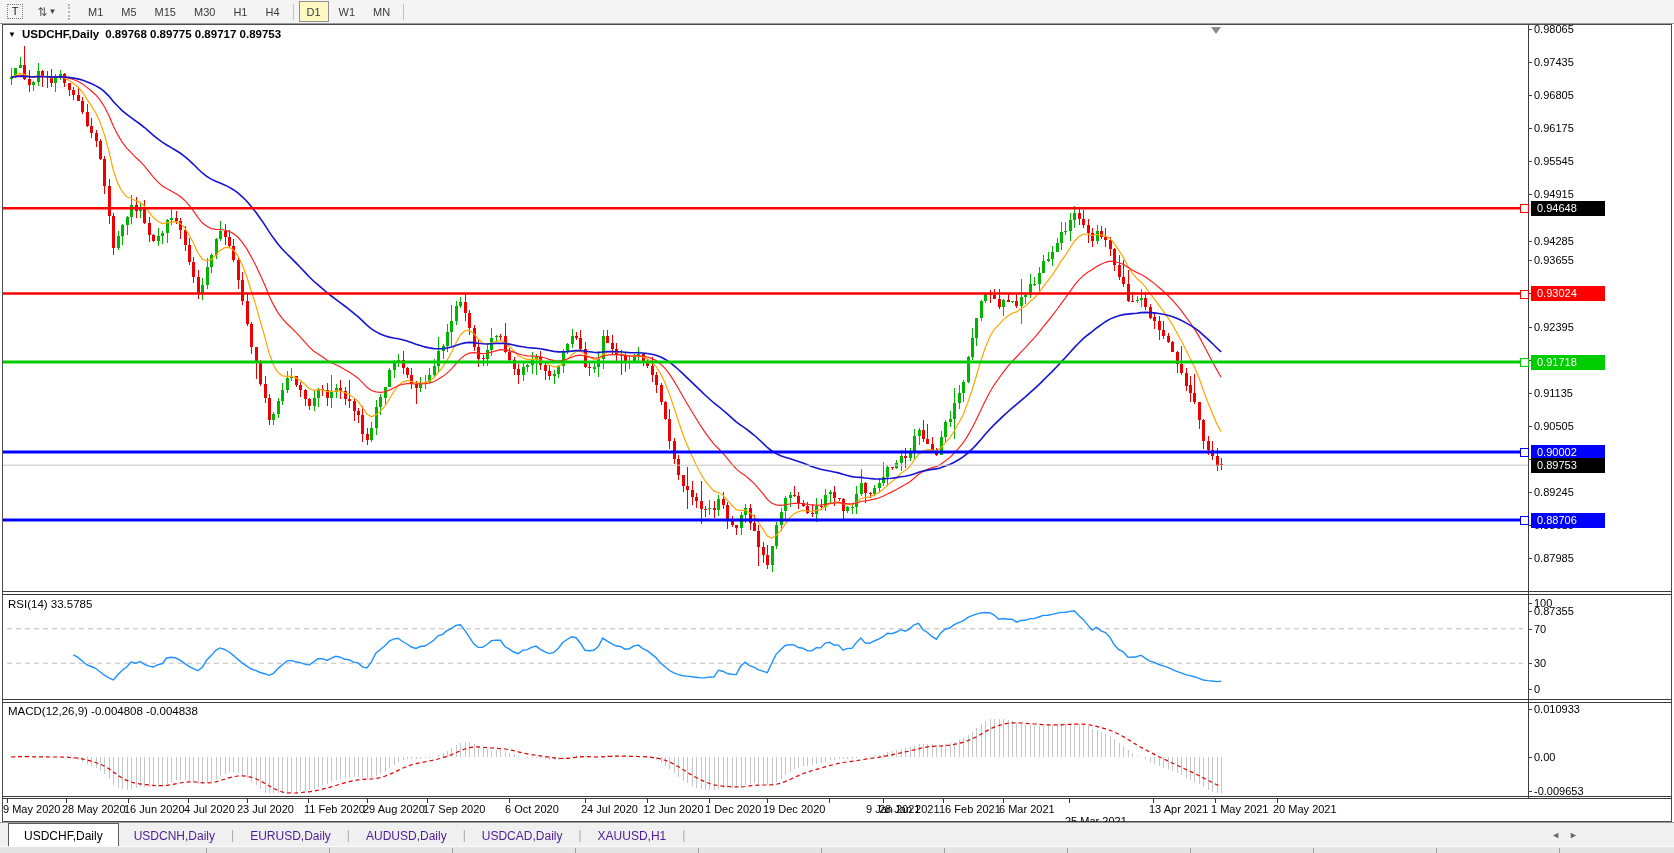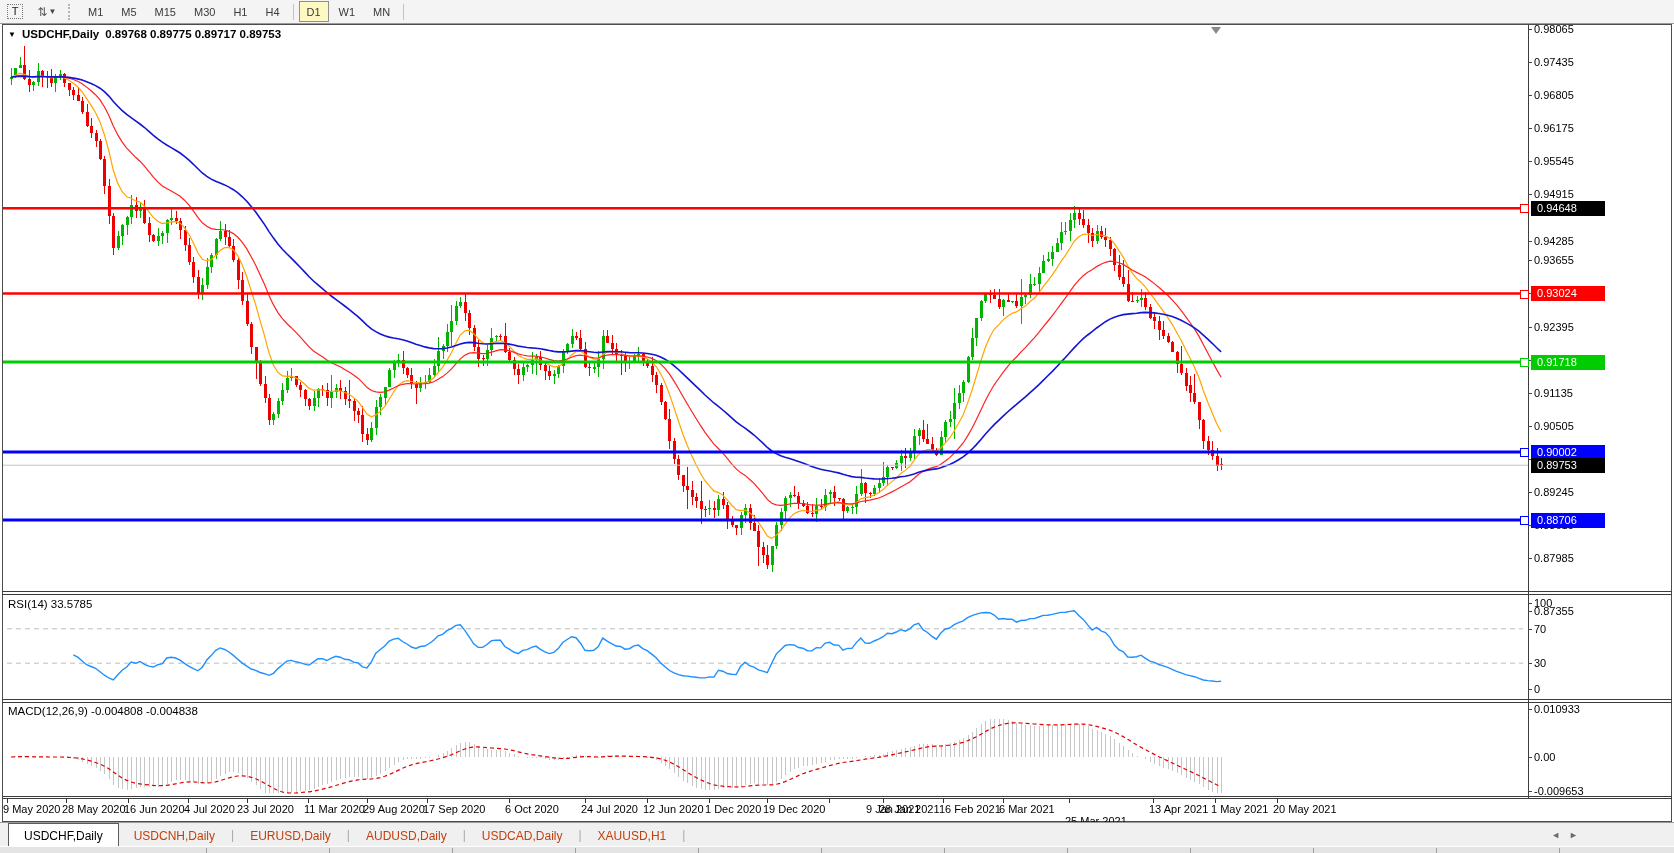--- a/index.html
+++ b/index.html
@@ -33,21 +33,21 @@
   
   .indlabel{left:8px;font-size:11.5px;color:#000;}
   .iaxis{left:1534px;width:100px;font-size:11px;color:#000;height:13px;line-height:13px;}
   .iaxis .dash{position:absolute;left:-6px;top:6px;width:4px;height:1px;background:#444;}
   
   .dlabel{top:803px;font-size:11px;color:#000;white-space:nowrap;}
   .dtick{top:799px;width:1px;height:4px;background:#333;}
   
   #tabbar{left:0;top:822px;width:1674px;height:24px;background:#f0f0f0;border-top:1px solid #9b9b9b;
           display:flex;align-items:flex-end;}
-  .tab{height:22px;display:flex;align-items:center;padding:0 15px;font-size:12px;color:#c2410c;cursor:default;}
+  .tab{height:22px;display:flex;align-items:center;padding:0 15px;font-size:12px;color:#4c1d95;cursor:default;}
   .tab.active{background:#fff;border:1px solid #5a5a5a;border-bottom:none;color:#000;height:23px;margin-left:8px;}
   .tabsep{color:#a8a8a8;font-size:12px;padding:0 1px;align-self:center;}
   .tabarrows{position:absolute;right:96px;top:8px;display:flex;gap:9px;color:#6a6a6a;font-size:9px;}
   #botstrip{left:0;top:846px;width:1674px;height:7px;background:#e4e4e4;border-top:1px solid #fdfdfd;}
   .stripsep{position:absolute;top:1px;width:1px;height:5px;background:#9f9f9f;}
   svg{position:absolute;}
 </style>
 </head>
 <body>
 
@@ -986,21 +986,21 @@
       <div class="abs dlabel" style="left: 3px;">9 May 2020</div>
       <div class="abs dtick" style="left: 7px;"></div>
       <div class="abs dlabel" style="left: 62px;">28 May 2020</div>
       <div class="abs dtick" style="left: 66px;"></div>
       <div class="abs dlabel" style="left: 124px;">16 Jun 2020</div>
       <div class="abs dtick" style="left: 128px;"></div>
       <div class="abs dlabel" style="left: 184px;">4 Jul 2020</div>
       <div class="abs dtick" style="left: 188px;"></div>
       <div class="abs dlabel" style="left: 237px;">23 Jul 2020</div>
       <div class="abs dtick" style="left: 247px;"></div>
-      <div class="abs dlabel" style="left: 304px;">11 Mar 2020</div>
+      <div class="abs dlabel" style="left: 304px;">11 Feb 2020</div>
       <div class="abs dtick" style="left: 308px;"></div>
       <div class="abs dlabel" style="left: 363px;">29 Aug 2020</div>
       <div class="abs dtick" style="left: 367px;"></div>
       <div class="abs dlabel" style="left: 423px;">17 Sep 2020</div>
       <div class="abs dtick" style="left: 427px;"></div>
       <div class="abs dlabel" style="left: 505px;">6 Oct 2020</div>
       <div class="abs dtick" style="left: 509px;"></div>
       <div class="abs dlabel" style="left: 581px;">24 Jul 2020</div>
       <div class="abs dtick" style="left: 585px;"></div>
       <div class="abs dlabel" style="left: 643px;">12 Jun 2020</div>

